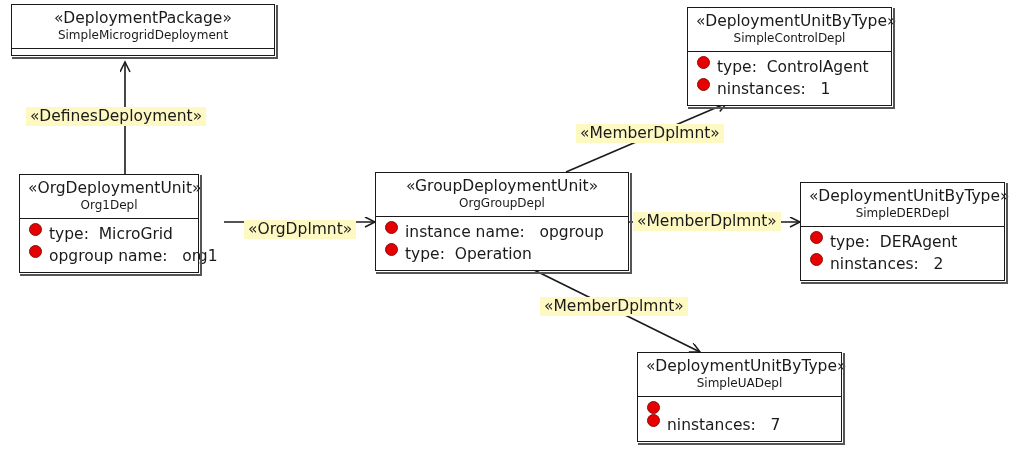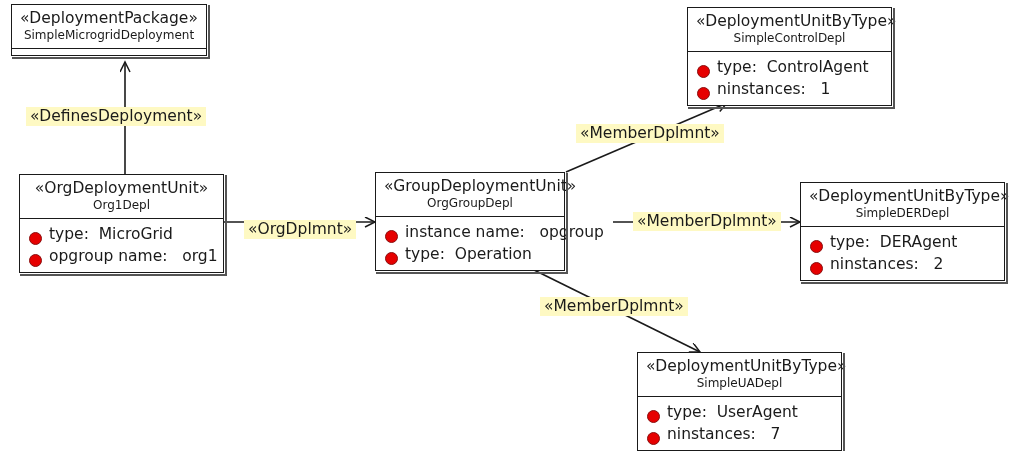--- a/index.html
+++ b/index.html
@@ -59,21 +59,21 @@
     display: block;
     font-size: 12px;
     white-space: nowrap;
   }
   .uml-attrs {
     border-top: 1.6px solid #1a1a1a;
     padding: 4px 8px 5px 9px;
   }
   .attr-row {
     display: flex;
-    align-items: flex-end;
+    align-items: flex-start;
     font-size: 15.5px;
     line-height: 1.42;
     color: #1a1a1a;
     white-space: pre;
   }
   .bullet {
     display: inline-block;
     width: 11px;
     height: 11px;
     border-radius: 50%;
@@ -136,46 +136,46 @@
   <div class="edge-label" style="left:26px; top:107px;">«DefinesDeployment»</div>
 
   <div class="edge-label" style="left:244px; top:220px;">«OrgDplmnt»</div>
 
   <div class="edge-label" style="left:576px; top:124px;">«MemberDplmnt»</div>
 
   <div class="edge-label" style="left:633px; top:212px;">«MemberDplmnt»</div>
 
   <div class="edge-label" style="left:540px; top:297px;">«MemberDplmnt»</div>
 
-  <div class="uml-box" style="left:11px; top:4px; width:196px;">
+  <div class="uml-box" style="left:11px; top:4px; width:264px;">
     <div class="uml-header">
       <span class="stereotype">«DeploymentPackage»</span>
       <span class="boxname">SimpleMicrogridDeployment</span>
     </div>
     <div class="pkg-empty"></div>
   </div>
 
-  <div class="uml-box" style="left:19px; top:174px; width:205px;">
+  <div class="uml-box" style="left:19px; top:174px; width:180px;">
     <div class="uml-header">
       <span class="stereotype">«OrgDeploymentUnit»</span>
       <span class="boxname">Org1Depl</span>
     </div>
     <div class="uml-attrs">
       <div class="attr-row">
         <span class="bullet"></span>
         <span>type:  MicroGrid</span>
       </div>
       <div class="attr-row">
         <span class="bullet"></span>
         <span>opgroup name:   org1</span>
       </div>
     </div>
   </div>
 
-  <div class="uml-box" style="left:375px; top:172px; width:190px;">
+  <div class="uml-box" style="left:375px; top:172px; width:254px;">
     <div class="uml-header">
       <span class="stereotype">«GroupDeploymentUnit»</span>
       <span class="boxname">OrgGroupDepl</span>
     </div>
     <div class="uml-attrs">
       <div class="attr-row">
         <span class="bullet"></span>
         <span>instance name:   opgroup</span>
       </div>
       <div class="attr-row">
@@ -220,21 +220,20 @@
   </div>
 
   <div class="uml-box" style="left:637px; top:352px; width:205px;">
     <div class="uml-header">
       <span class="stereotype">«DeploymentUnitByType»</span>
       <span class="boxname">SimpleUADepl</span>
     </div>
     <div class="uml-attrs">
       <div class="attr-row">
         <span class="bullet"></span>
-        <span>type:  UserAgent</span>
       </div>
       <div class="attr-row">
         <span class="bullet"></span>
         <span>ninstances:   7</span>
       </div>
     </div>
   </div>
 
 </div>
 

